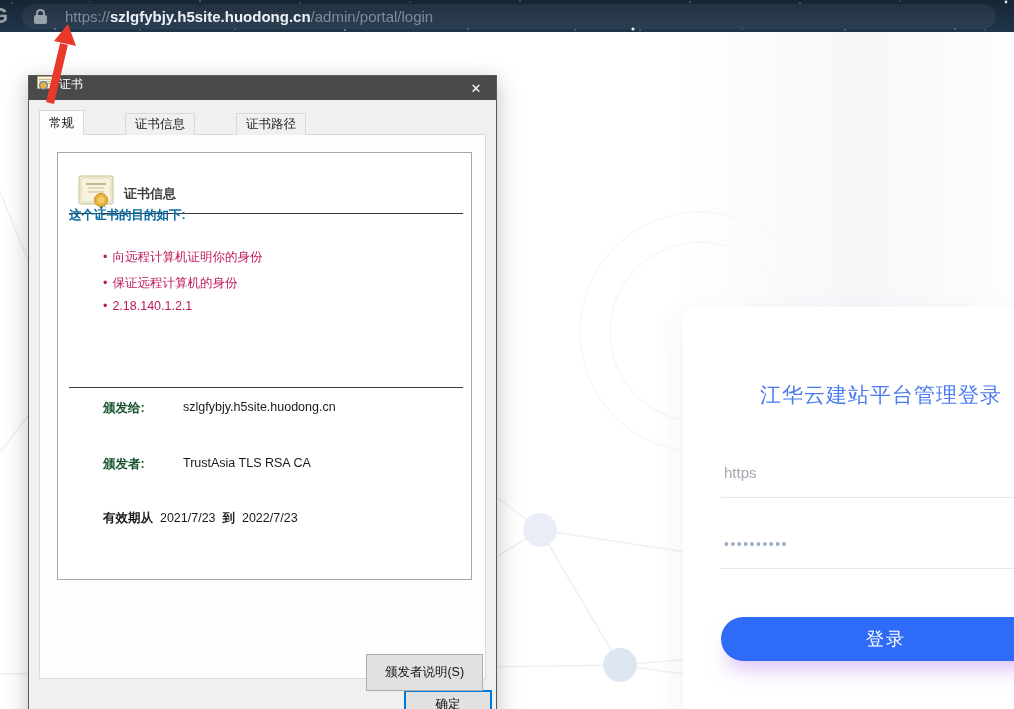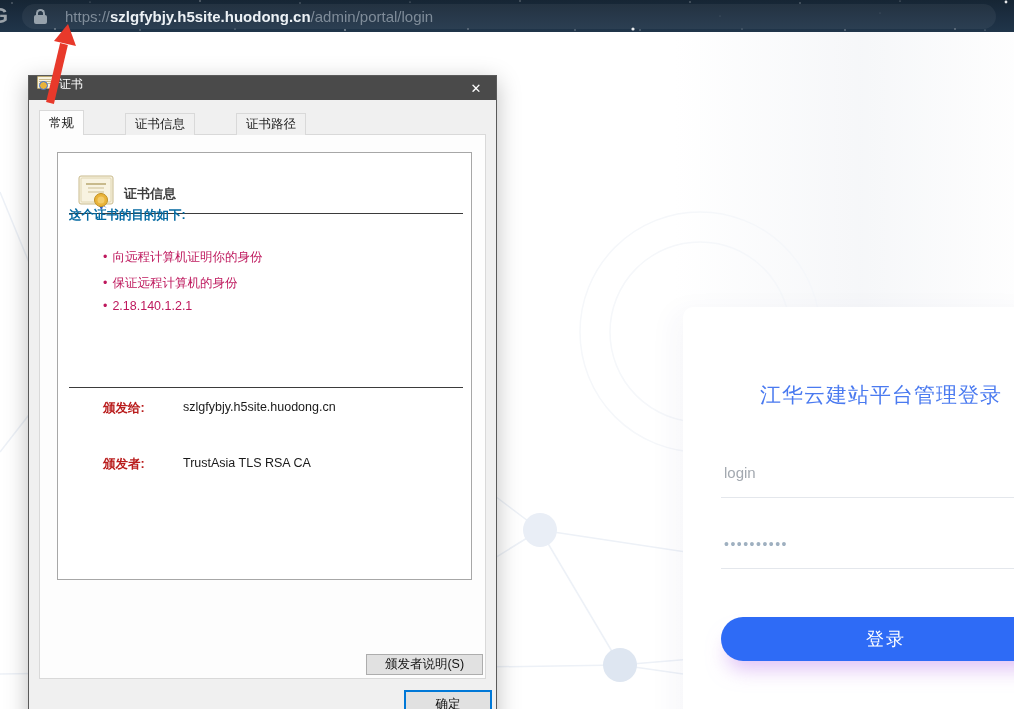--- a/index.html
+++ b/index.html
@@ -52,26 +52,26 @@
   .cert-panel { position:absolute; left:17px; top:17px; width:415px; height:428px;
     background:#fff; border:1px solid #a7a7a7; }
   .cert-icon { position:absolute; left:20px; top:22px; width:38px; height:36px; }
   .cert-heading { position:absolute; left:66px; top:32px; font-size:13px; font-weight:bold; color:#404040; }
   .hline { position:absolute; left:11px; width:394px; height:1px; background:#3b3b3b; }
   .hl1 { top:60px; } .hl2 { top:234px; }
   .purpose-head { position:absolute; left:11px; top:54px; font-size:12.5px; font-weight:bold; color:#0369a1; }
   .bullet-row { position:absolute; left:45px; font-size:12.5px; color:#be185d; }
   .bullet-row .b { margin-right:5px; }
   .note { position:absolute; left:11px; top:204px; font-size:12.5px; color:#1a1a1a; }
-  .frow-label { position:absolute; left:45px; font-size:12.5px; font-weight:bold; color:#b91c1c; }
+  .frow-label { position:absolute; left:45px; font-size:12.5px; font-weight:bold; color:#14532d; }
   .frow-val { position:absolute; left:125px; font-size:12.5px; color:#1a1a1a; }
   .validity { position:absolute; left:45px; top:357px; font-size:12.5px; color:#1a1a1a; }
   .validity b { font-weight:bold; }
 
-  .btn-issuer { position:absolute; left:326px; top:519px; width:117px; height:21px;
+  .btn-issuer { position:absolute; left:326px; top:519px; width:117px; height:37px;
     background:#e1e1e1; border:1px solid #adadad; font-size:12.5px; color:#111;
     display:flex; align-items:center; justify-content:center; }
   .btn-ok { position:absolute; left:375px; top:614px; width:88px; height:29px;
     background:#e1e1e1; border:2px solid #0078d7; font-size:12.5px; color:#111;
     display:flex; align-items:center; justify-content:center; }
 
   
   .login-card { position:absolute; left:683px; top:307px; width:360px; height:440px; z-index:4;
     background:#fff; border-radius:10px 0 0 0; box-shadow:-10px 4px 28px rgba(40,60,120,0.04); }
   .login-inner { position:absolute; left:38px; top:0; width:320px; }
@@ -154,21 +154,21 @@
         <span class="shackle"></span>
           <span class="body"></span>
       </span>
       <span class="url"><span>https://</span><span class="domain">szlgfybjy.h5site.huodong.cn</span><span>/admin/portal/login</span></span>
     </div>
   </div>
 
   <div class="login-card">
     <div class="login-inner">
       <div class="login-title">江华云建站平台管理登录</div>
-      <div class="fld-user">login</div>
+      <div class="fld-user">https</div>
       <div class="ul ul-user"></div>
       <div class="fld-pass">••••••••••</div>
       <div class="ul ul-pass"></div>
       <div class="btn-login">登录</div>
     </div>
   </div>
 
   <div class="dlg">
     <div class="dlg-title">
       <span class="app-icon"></span>
@@ -204,20 +204,26 @@
         <div class="bullet-row" style="top:146px"><span class="b">•</span><span>2.18.140.1.2.1</span></div>
 
         <div class="hline hl2"></div>
 
         <div class="frow-label" style="top:247px">颁发给:</div>
         <div class="frow-val" style="top:247px">szlgfybjy.h5site.huodong.cn</div>
 
         <div class="frow-label" style="top:303px">颁发者:</div>
         <div class="frow-val" style="top:303px">TrustAsia TLS RSA CA</div>
 
+        <div class="validity">
+          <b>有效期从</b>&nbsp;
+          <span>2021/7/23</span>&nbsp;
+          <b>到</b>&nbsp;
+          <span>2022/7/23</span>
+        </div>
       </div>
 
       <div class="btn-issuer">颁发者说明(S)</div>
     </div>
 
     <div class="btn-ok">确定</div>
   </div>
 
   <svg class="arrow-layer" viewBox="0 0 1014 709">
     <line x1="50" y1="103" x2="64" y2="44" stroke="#e8392b" stroke-width="8"></line>

